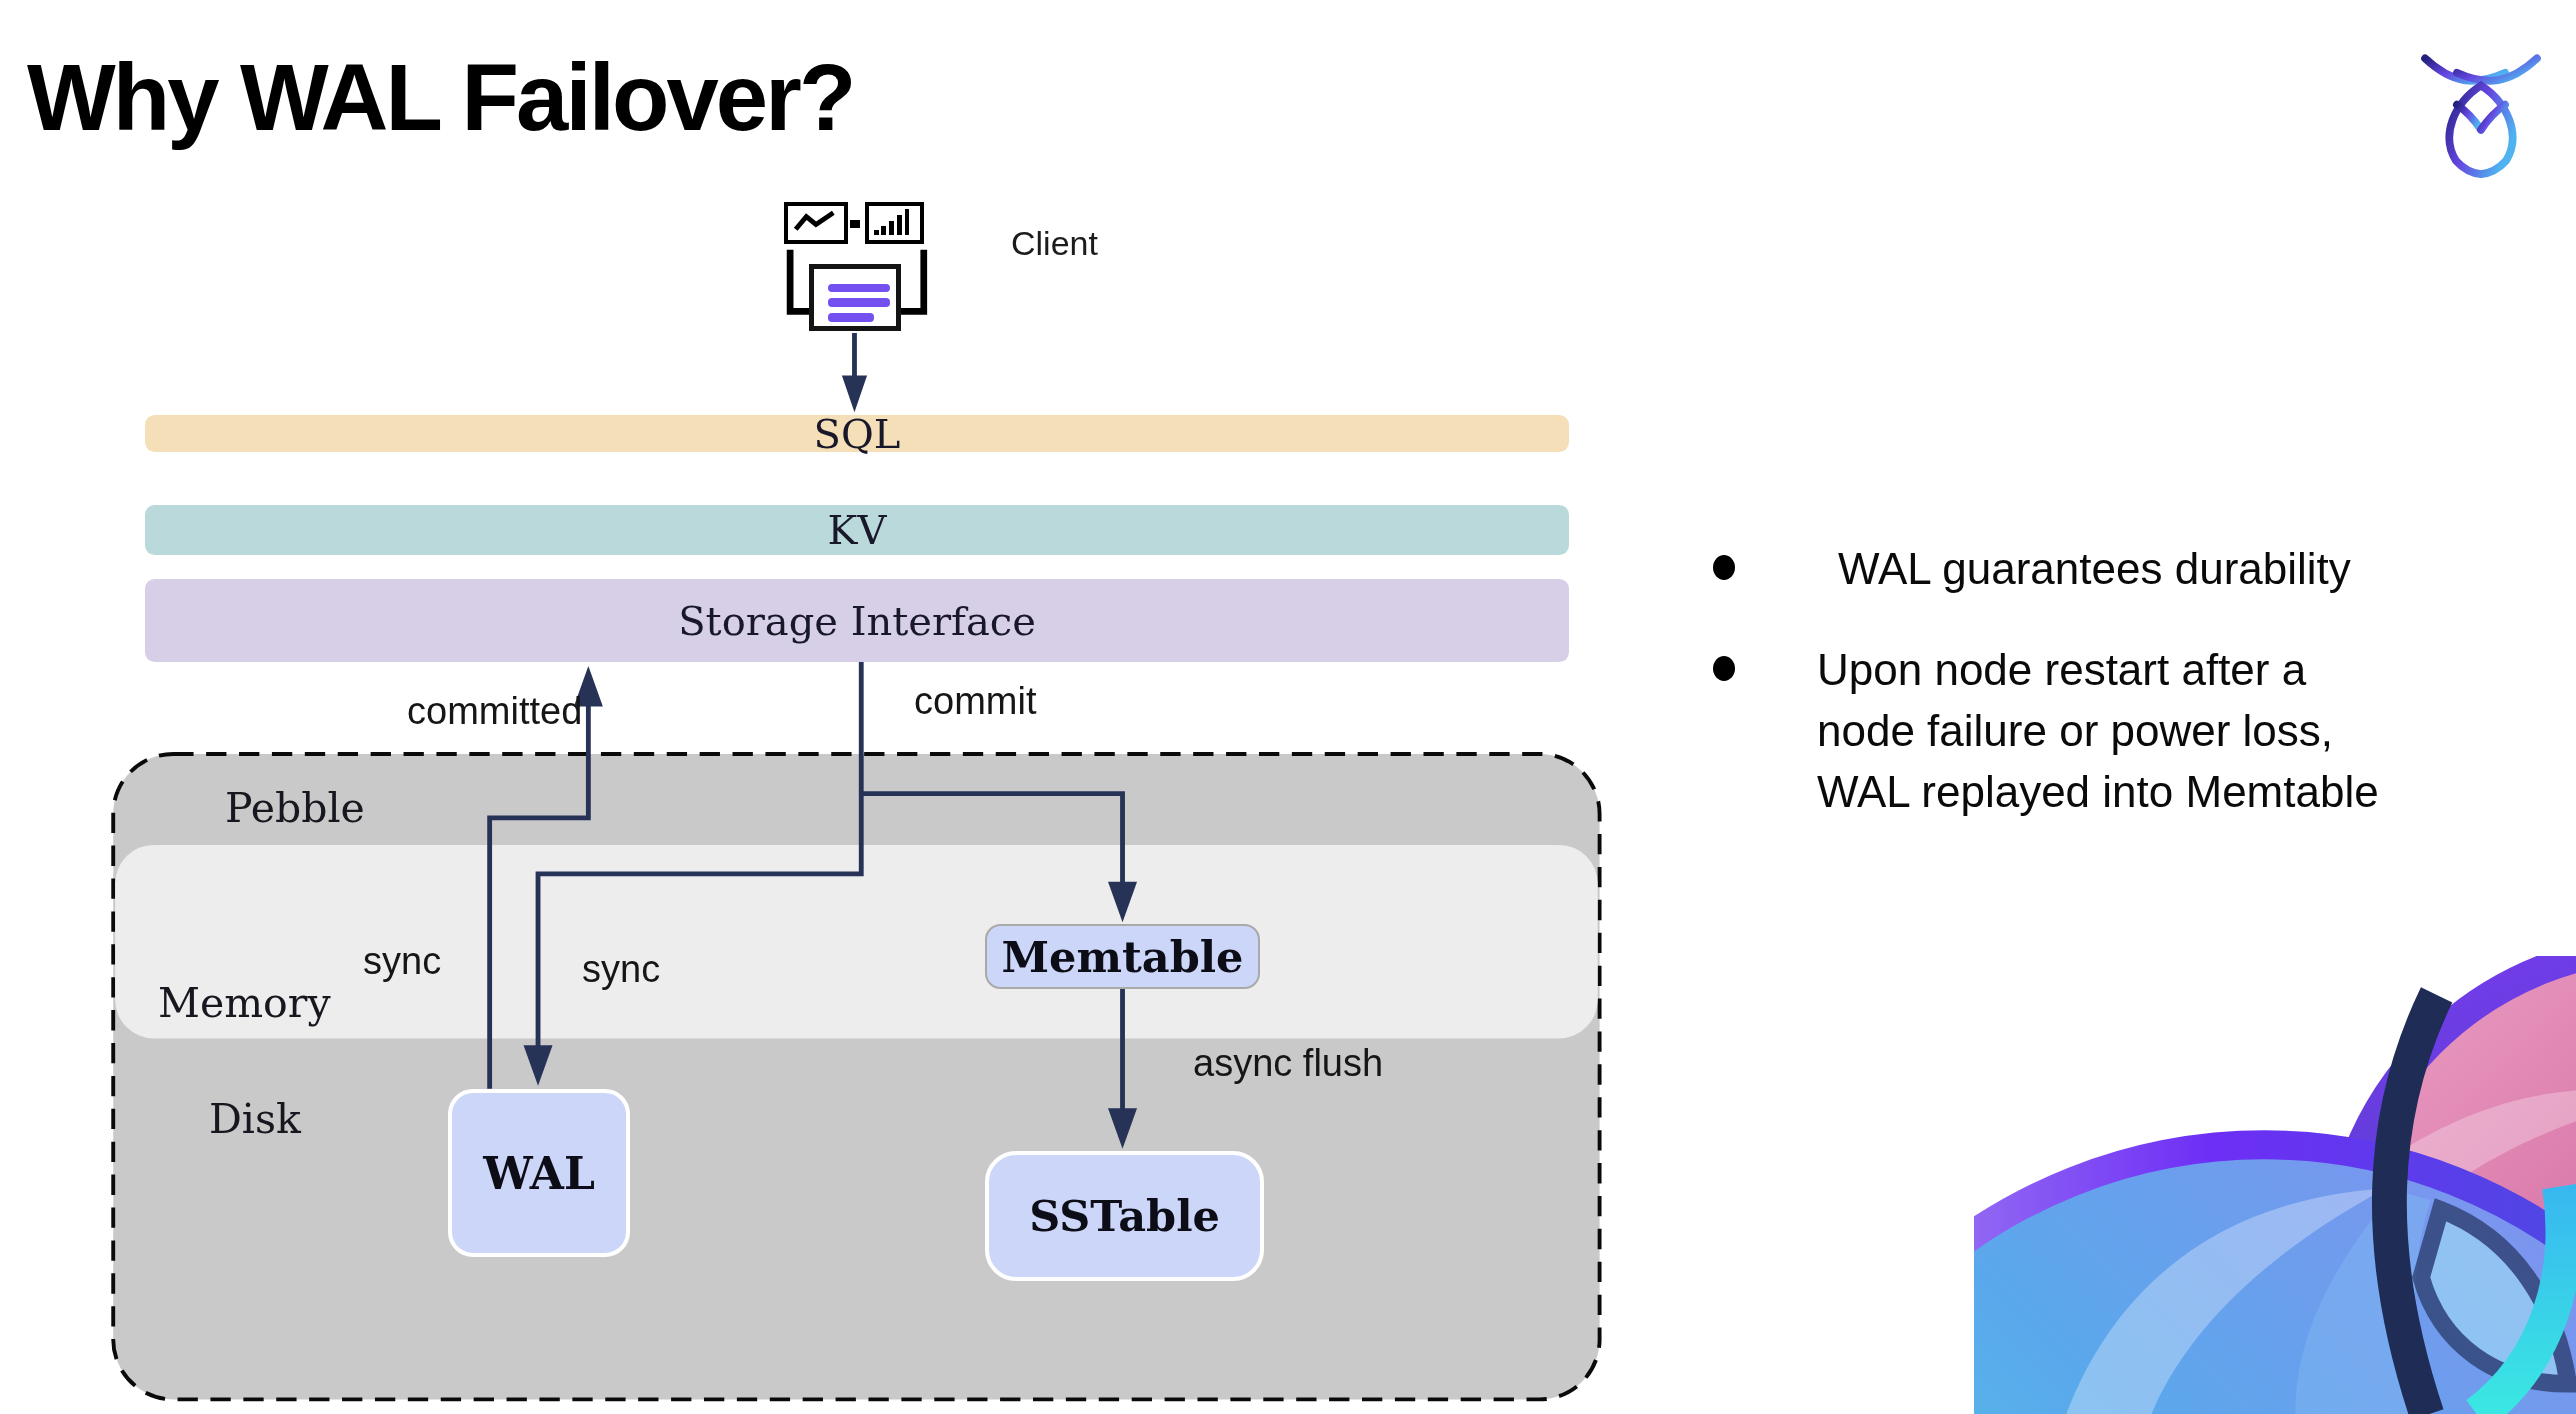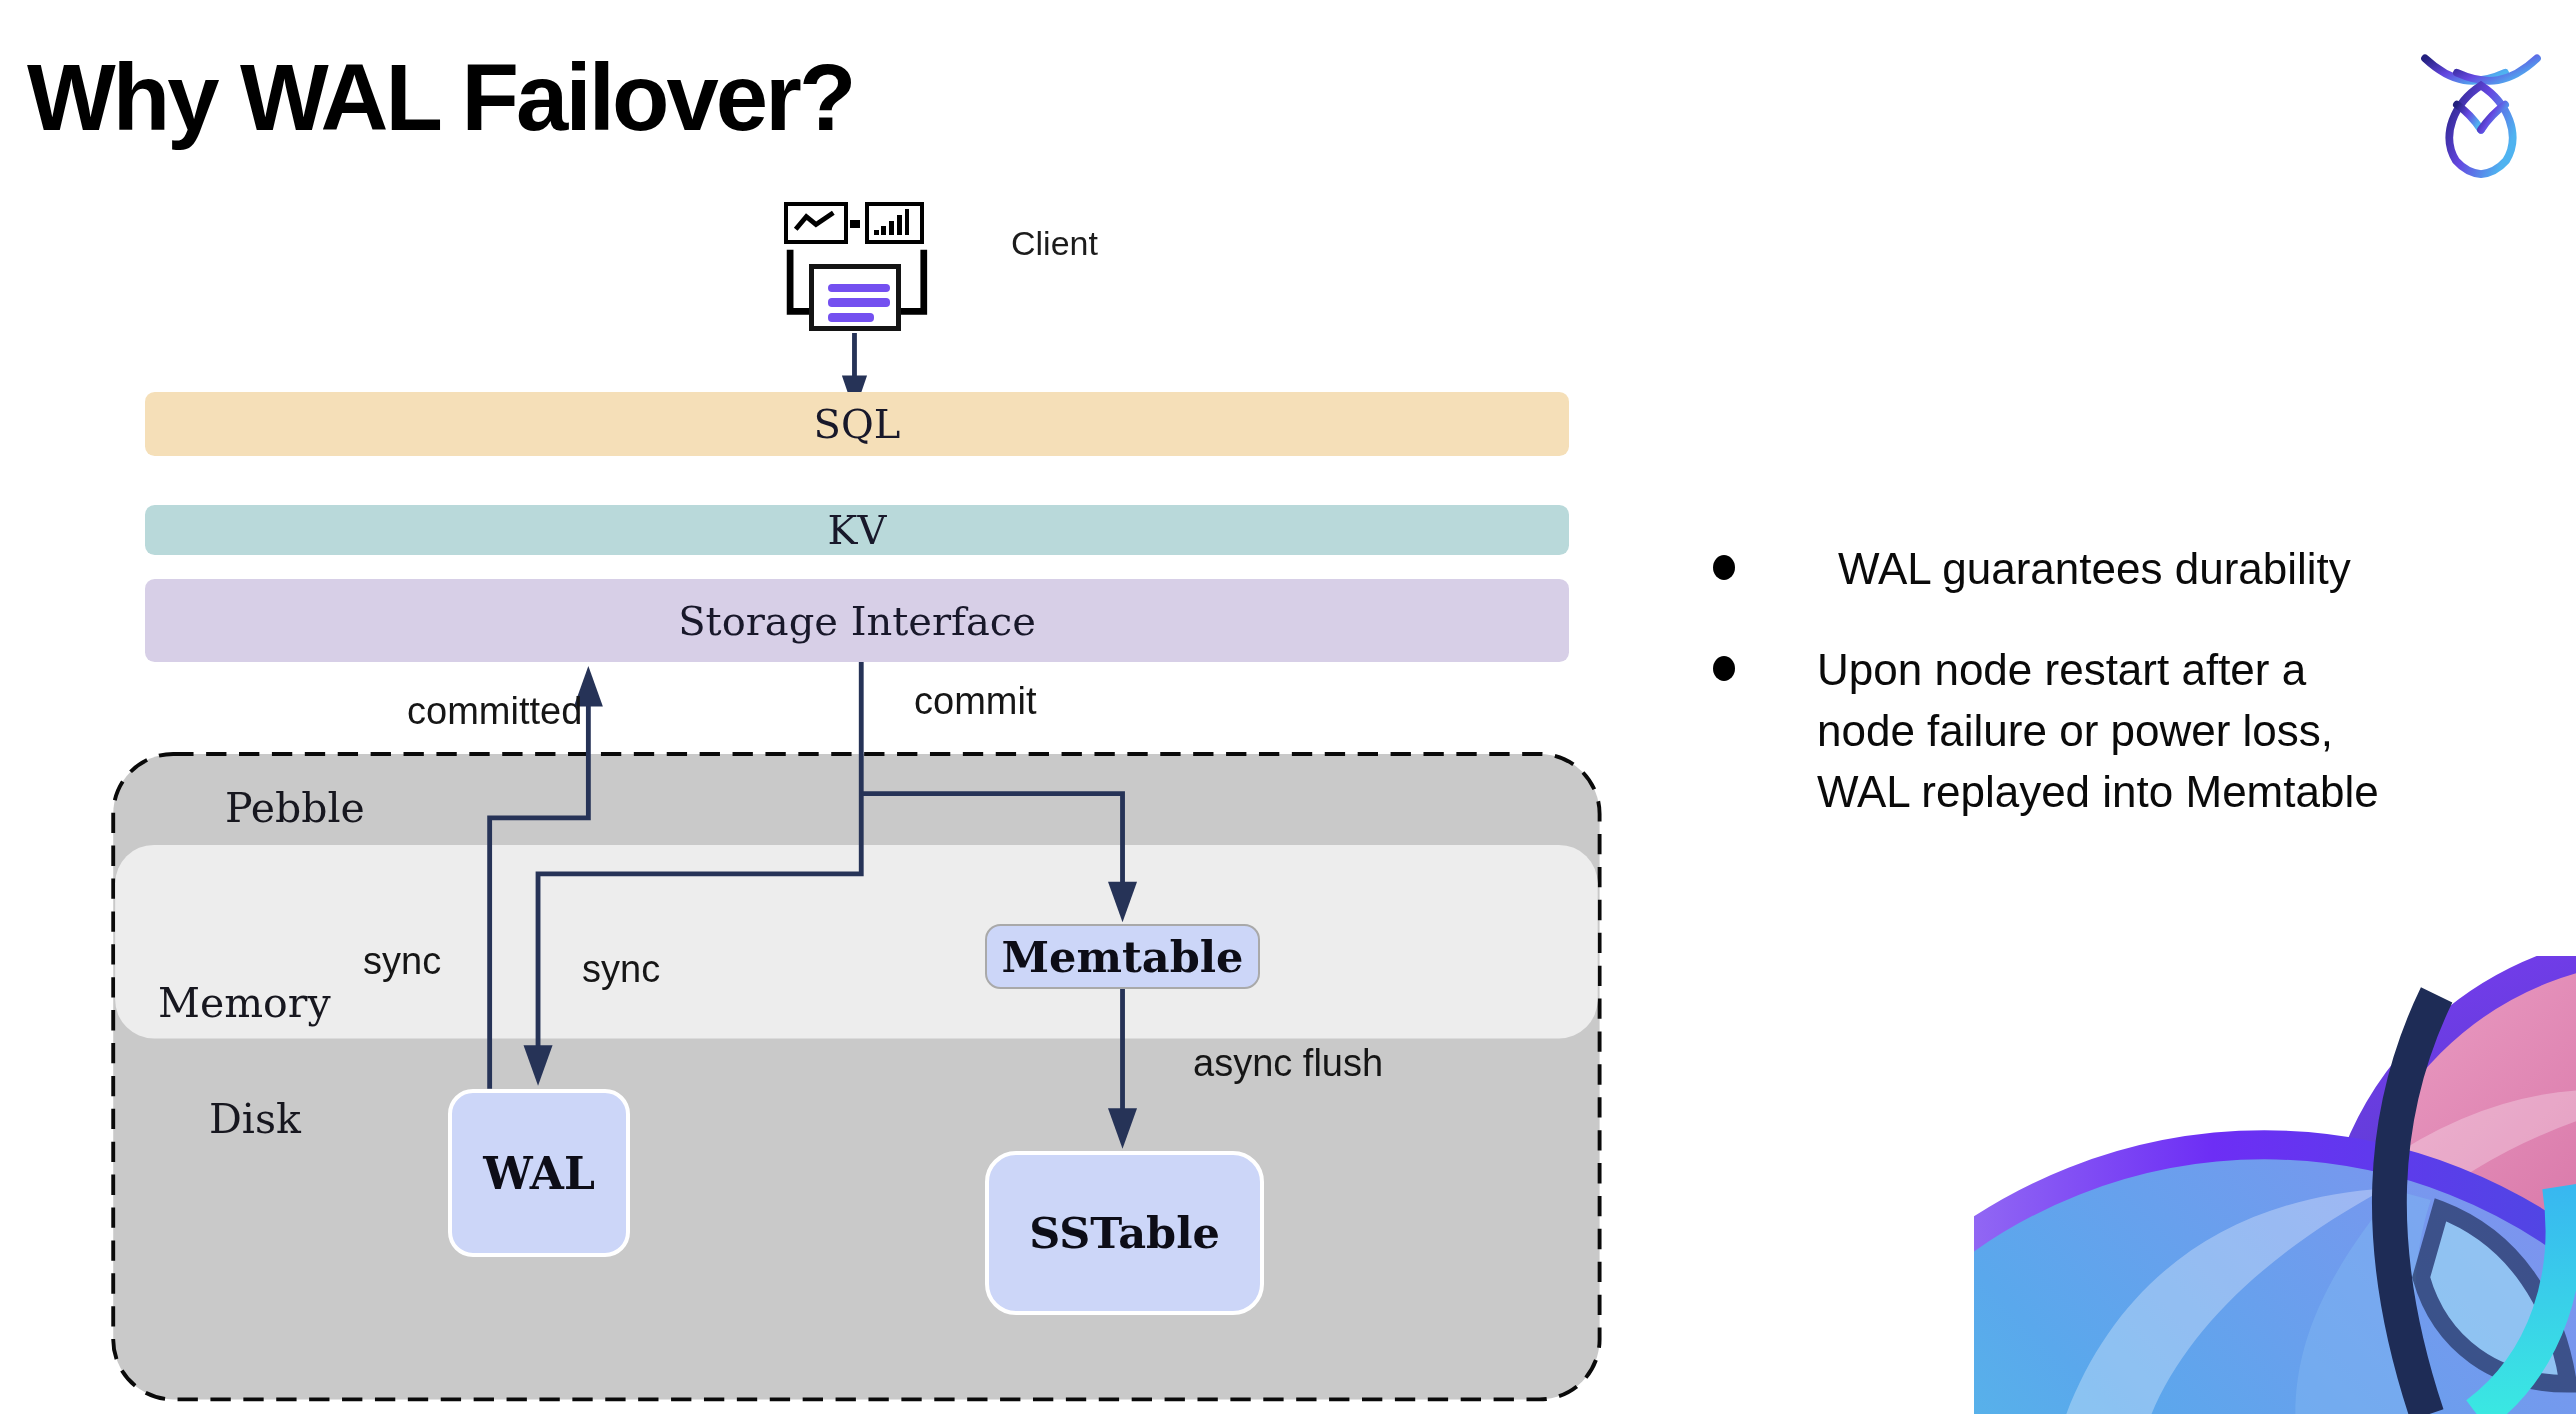--- a/index.html
+++ b/index.html
@@ -25,21 +25,21 @@
   .cbar{width:4.8px;background:#000;}
   .cdoc{left:809px;top:264px;width:92px;height:67px;border:5.8px solid #141414;background:#fff;box-sizing:border-box;}
   .cline{position:absolute;background:#7450f0;height:8.7px;border-radius:3.9px;}
   .client-label{left:1011px;top:224px;font-size:34px;color:#1c1c1c;}
 
   
   .layer{
     left:145px;width:1424px;border-radius:9.7px;display:flex;align-items:center;justify-content:center;
     font-size:40px;color:#18182a;
   }
-  .layer-sql{top:392px;height:64px;background:#f5dfb8;}
+  .layer-sql{top:415px;height:37px;background:#f5dfb8;}
   .layer-kv{top:505px;height:50px;background:#b9d9da;}
   .layer-storage{top:579px;height:83px;background:#d7cfe7;}
 
   
   .elabel{font-size:38px;color:#161616;}
   .lbl-committed{left:407px;top:690px;}
   .lbl-commit{left:914px;top:680px;}
   .lbl-sync-left{left:363px;top:940px;}
   .lbl-sync-right{left:582px;top:948px;}
   .lbl-async{left:1193px;top:1042px;}
@@ -50,21 +50,21 @@
   .lbl-memory{left:158px;top:979px;}
   .lbl-disk{left:209px;top:1095px;}
 
   
   .node{
     background:#ccd6f8;display:flex;align-items:center;justify-content:center;
     font-weight:bold;color:#0d0d17;box-sizing:border-box;
   }
   .node-wal{left:448px;top:1089px;width:182px;height:168px;border:4.8px solid #fff;border-radius:25px;font-size:44px;}
   .node-memtable{left:985px;top:924px;width:275px;height:65px;border:2.9px solid #a9a9a9;border-radius:15.5px;font-size:43px;text-align:right;}
-  .node-sstable{left:985px;top:1151px;width:279px;height:164px;border:4.8px solid #fff;border-radius:31px;font-size:43px;}
+  .node-sstable{left:985px;top:1151px;width:279px;height:130px;border:4.8px solid #fff;border-radius:31px;font-size:43px;}
 
   
   .bullet-row{display:flex;align-items:flex-start;}
   .bullet-row-1{left:1713px;top:538px;gap:28px;}
   .bullet-row-2{left:1713px;top:639px;gap:7px;}
   .bullet-dot{width:22px;height:25px;border-radius:50%;background:#000;margin-top:17.4px;flex:0 0 auto;}
   .bullet-text{margin-left:75px;font-size:44px;line-height:61px;color:#0a0a0a;width:590px;}
 
   svg{display:block;}
 </style>

